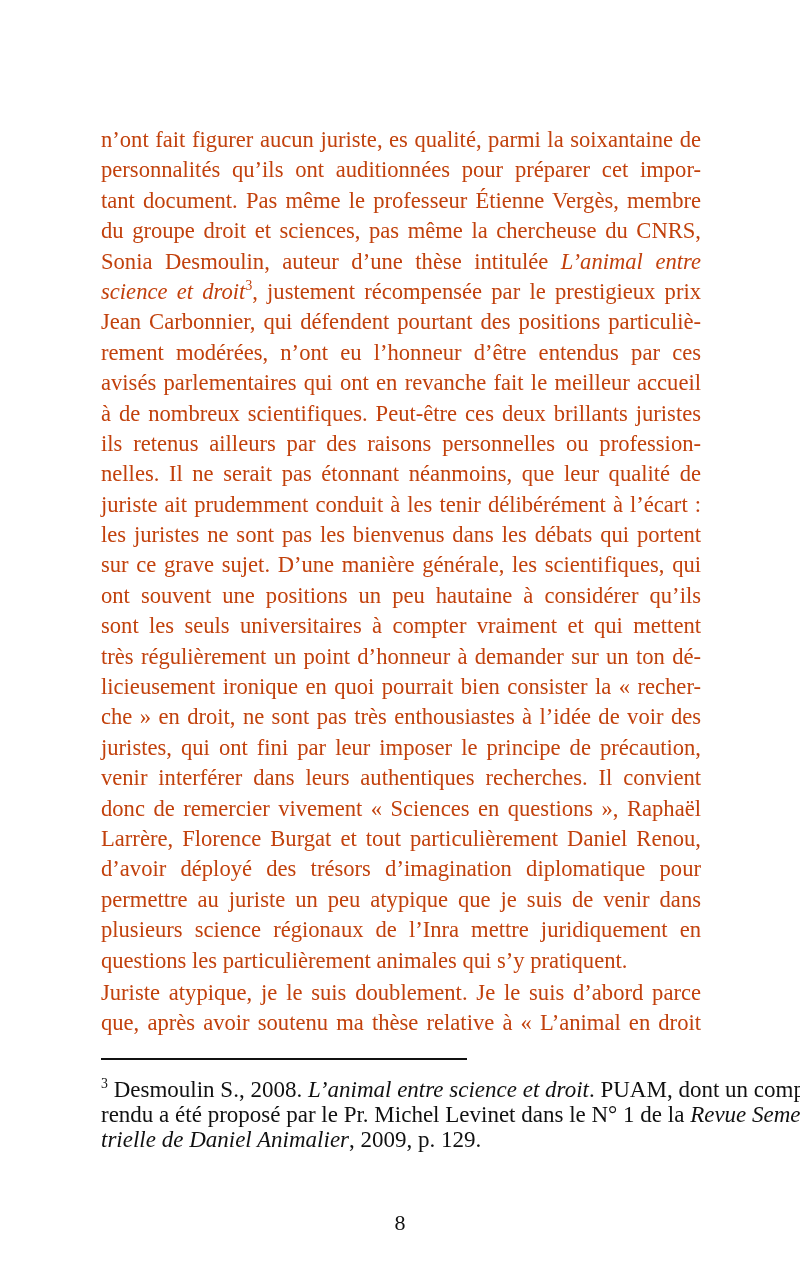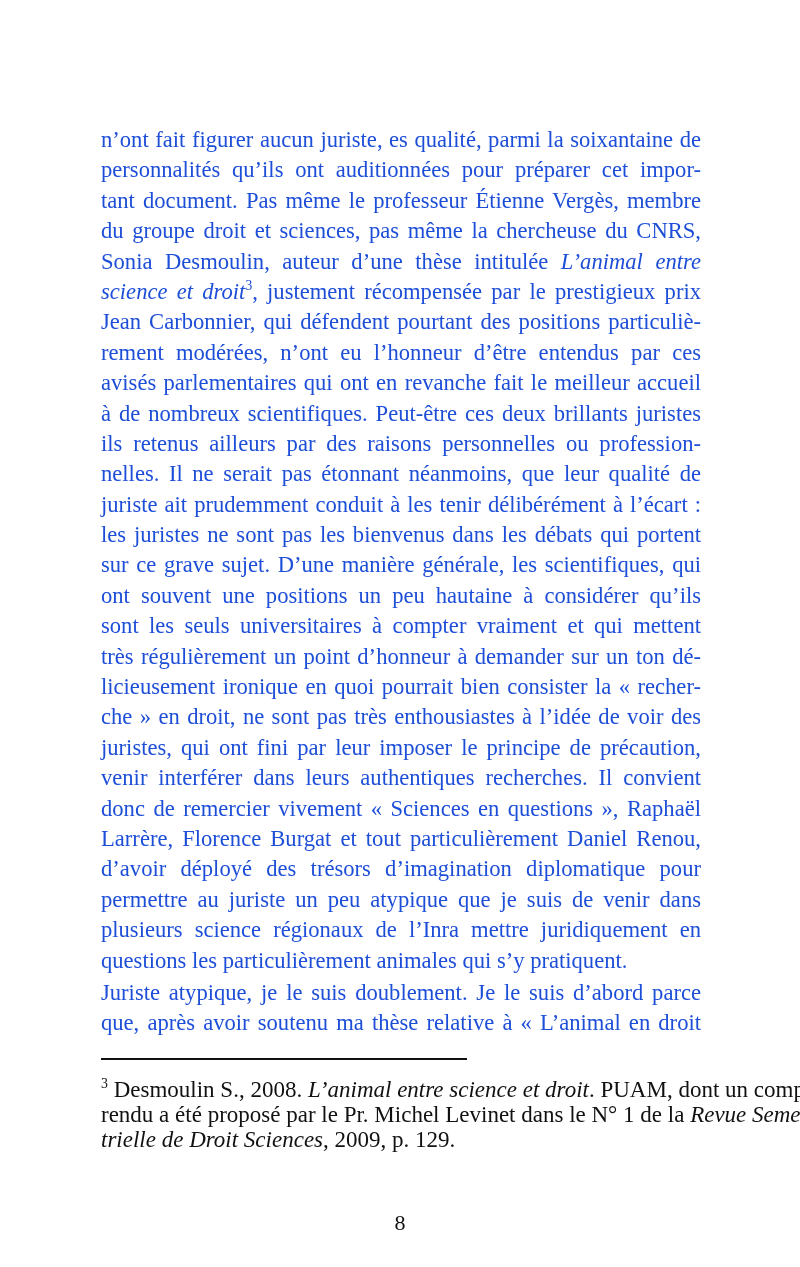--- a/index.html
+++ b/index.html
@@ -1,19 +1,19 @@
 <!DOCTYPE html>
 <html><head>
 <meta charset="utf-8">
 <style>
   html, body { margin:0; padding:0; background:#ffffff; }
   body { width:800px; height:1267px; position:relative; overflow:hidden; }
   .page {
     position:absolute; left:101px; top:125px; width:600px;
-    font-family:"Liberation Serif", serif; color:#1d4ed8;
+    font-family:"Liberation Serif", serif; color:#c2410c;
   }
   .para {
     font-size:22.6px; line-height:30.4px; text-align:justify; margin:0;
     hyphens:manual;
   }
   .para + .para { margin-top:2px; }
   .line { display:block; text-align:justify; text-align-last:justify; white-space:nowrap; height:30.4px; }
   .line.last { text-align-last:left; }
   .rule { position:absolute; left:101px; top:1058px; width:366px; height:2px; background:#111; }
   .footnote {
@@ -67,16 +67,16 @@
     <span class="line">Juriste atypique, je le suis doublement. Je le suis d’abord parce</span>
     <span class="line">que, après avoir soutenu ma thèse relative à « L’animal en droit</span>
   </p>
 </div>
 
 <div class="rule"></div>
 
 <div class="footnote">
   <span class="line"><sup>3</sup><span> Desmoulin S., 2008. </span><i>L’animal entre science et droit</i><span>. PUAM, dont un compte-</span></span>
   <span class="line"><span>rendu a été proposé par le Pr. Michel Levinet dans le N° 1 de la </span><i>Revue Semes-</i></span>
-  <span class="line last"><i>trielle de Droit Sciences</i><span>, 2009, p. 129.</span></span>
+  <span class="line last"><i>trielle de Daniel Animalier</i><span>, 2009, p. 129.</span></span>
 </div>
 
 <div class="pagenum">8</div>
 
 </body></html>

